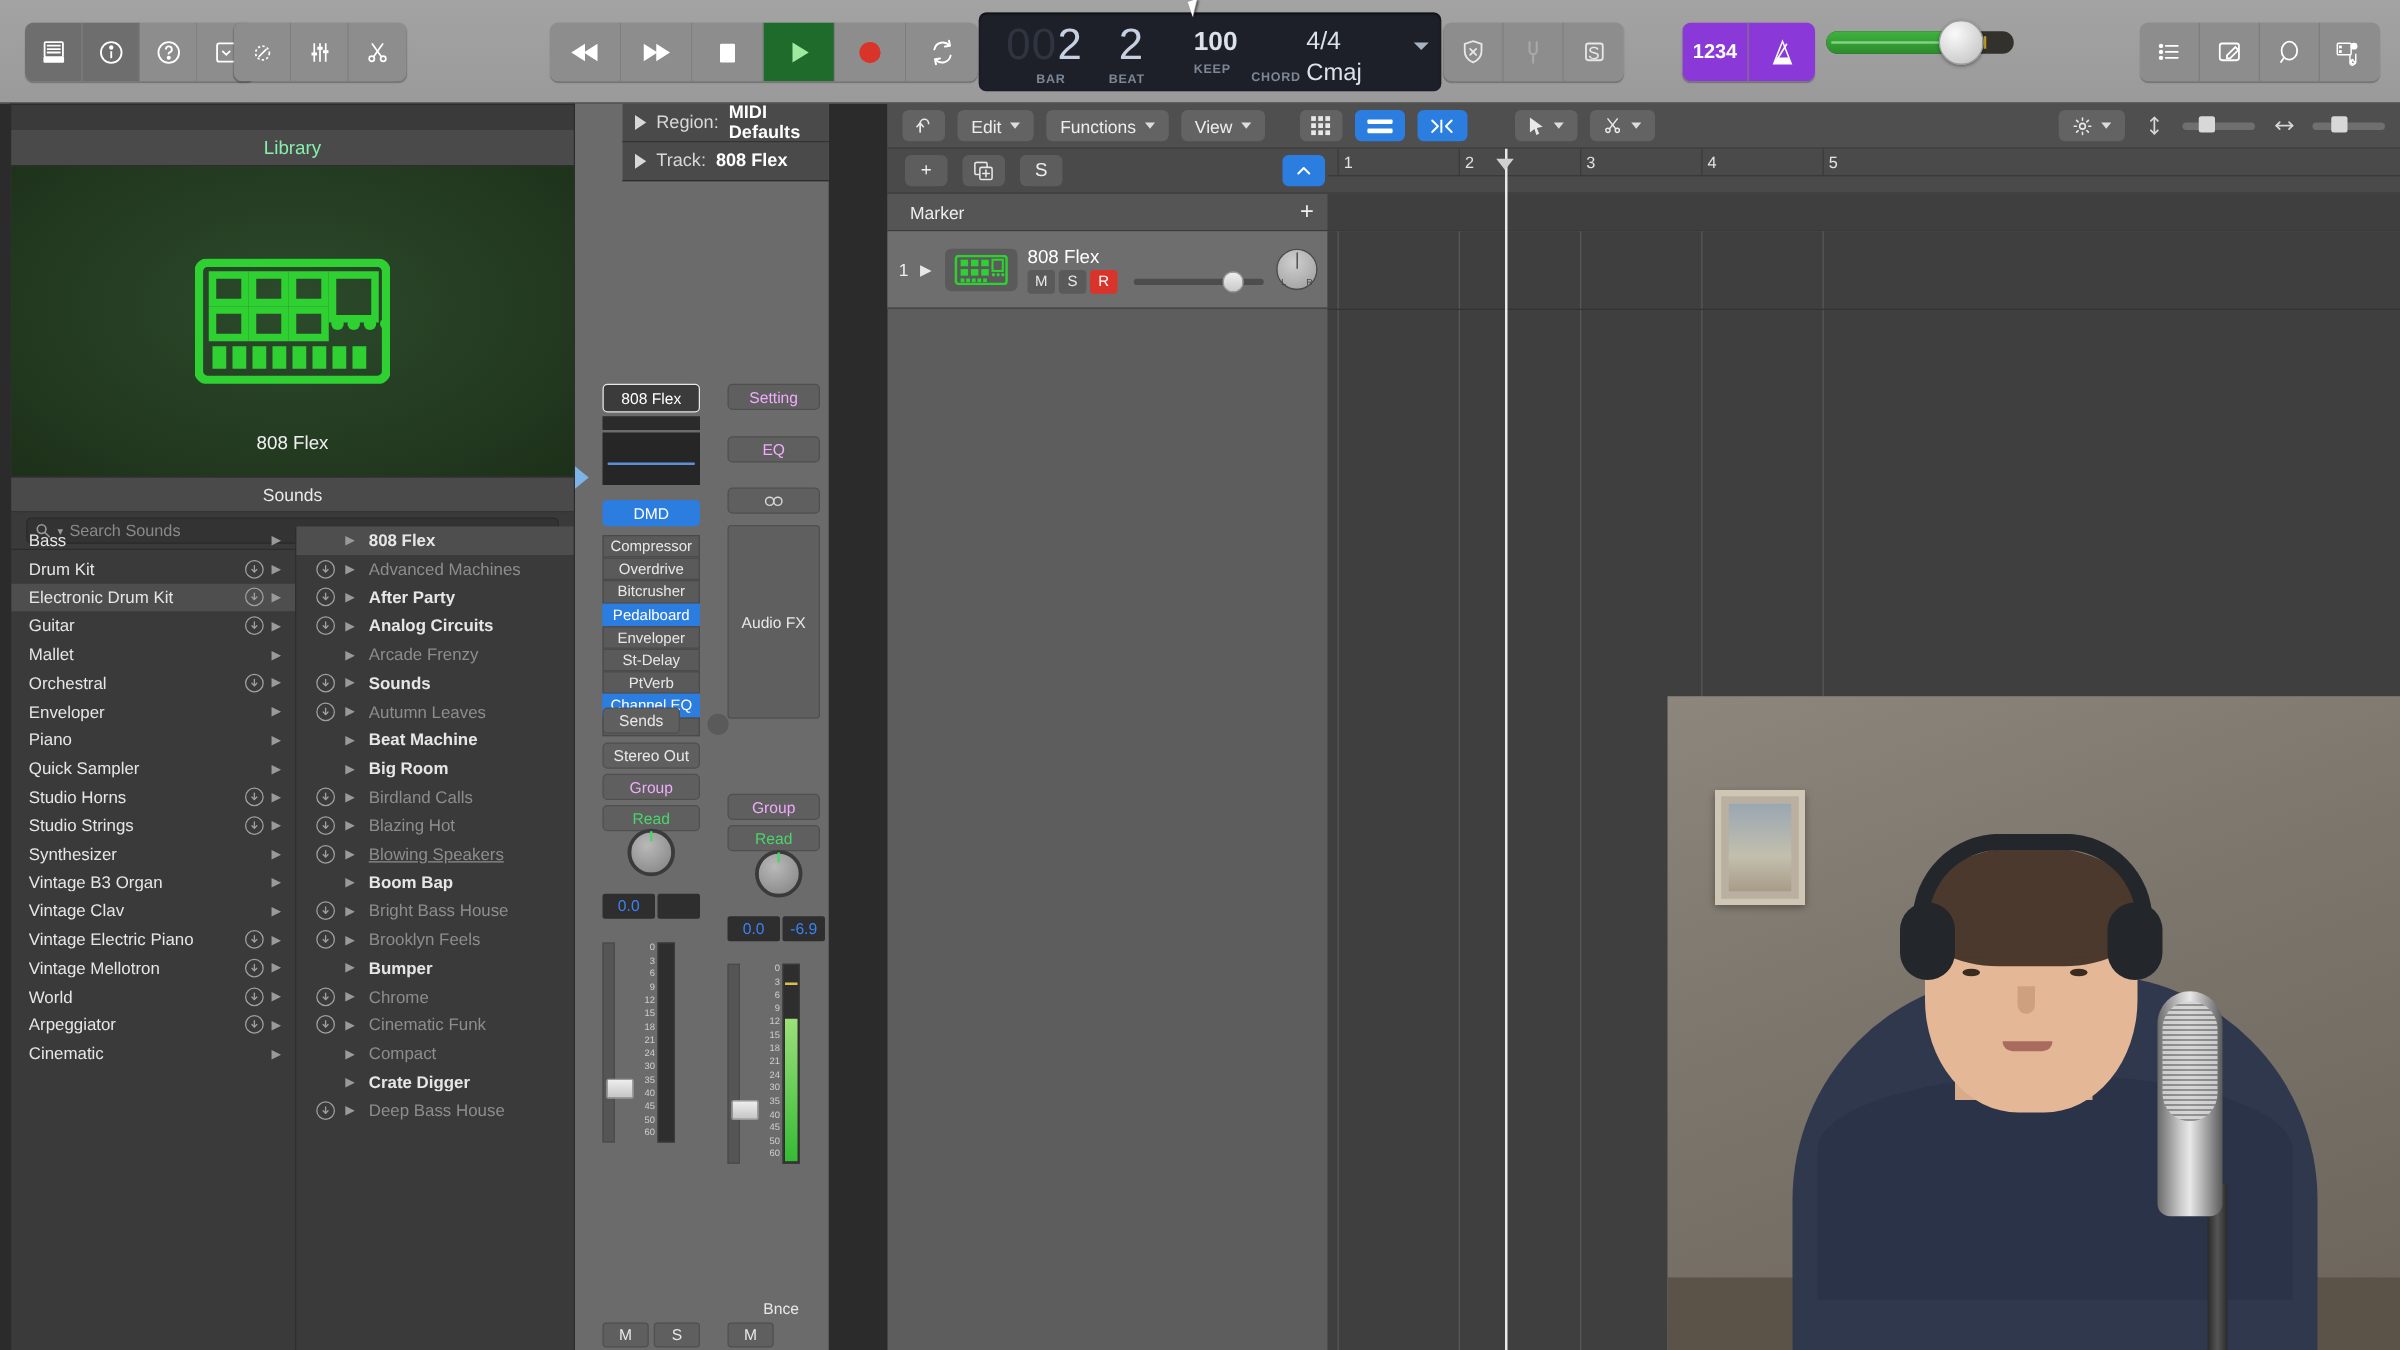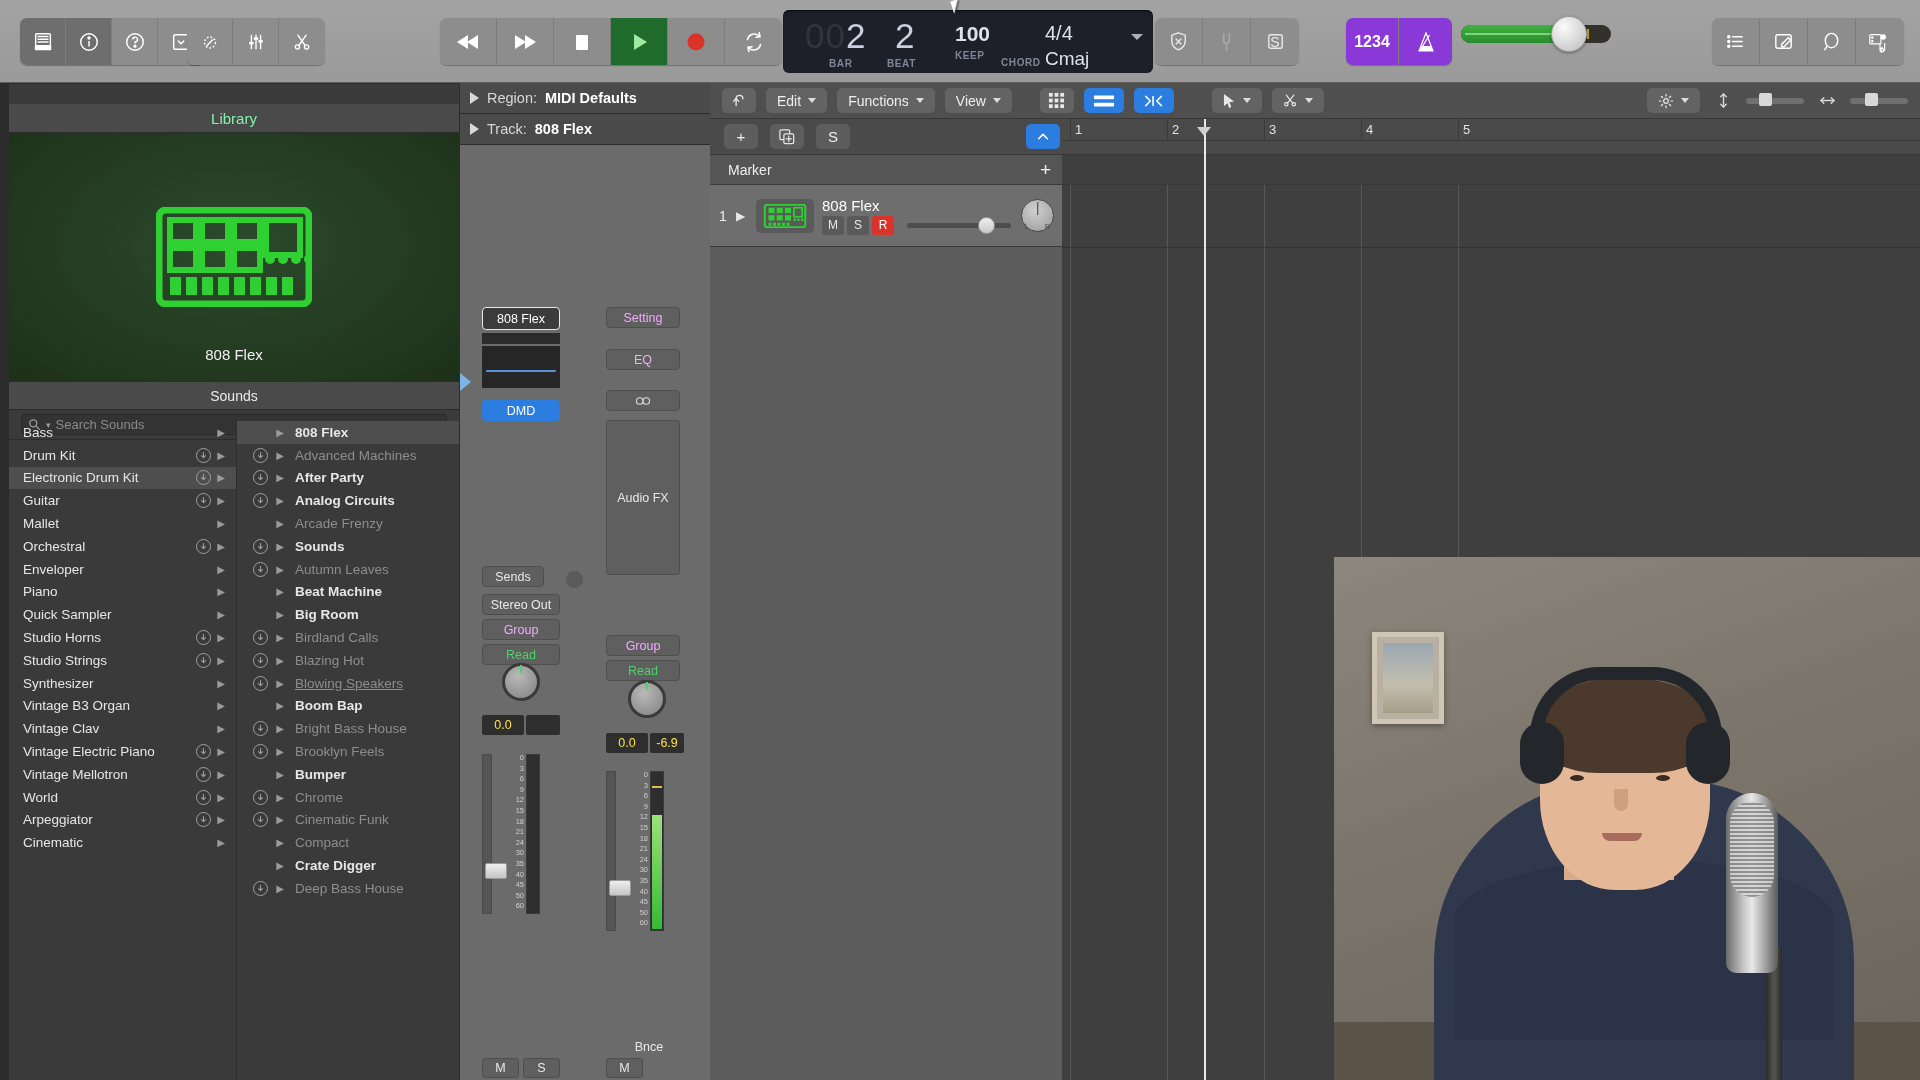--- a/index.html
+++ b/index.html
@@ -132,22 +132,23 @@
     width: 14px; flex: none; color: #9a9a9a; font-size: 10px; text-align: center;
   }
   .lib-col.right .lib-row { padding-left: 0; }
   .lib-col.right .lib-row .pre {
     width: 50px; display: flex; align-items: center; justify-content: flex-end; gap: 2px; flex: none;
   }
   .lib-col.right .lib-row .label { padding-left: 8px; }
 
   
   .inspector {
-    position: absolute; left: 460px; top: 83px; width: 250px; bottom: 0;
+    position: absolute; left: 460px; top: 83px; width: 203px; bottom: 0;
     background: #6b6b6b;
+    padding-left: 38px;
   }
   .insp-hdr {
     height: 31px; background: #4a4a4a; border-bottom: 1px solid #2c2c2c;
     display: flex; align-items: center; padding-left: 10px; gap: 8px;
     color: #d8d8d8; font-size: 14.5px;
   }
   .insp-hdr b { color: #fff; font-weight: bold; }
   .tri { width: 0; height: 0; border-top: 6px solid transparent; border-bottom: 6px solid transparent; border-left: 9px solid #d8d8d8; }
   .strips { position: absolute; left: 0; right: 0; top: 62px; bottom: 0; display: flex; }
   .strip { position: relative; }
@@ -189,21 +190,21 @@
     background: #5a5a5a;
   }
   .cs-knob {
     position: absolute; left: 42px; top: 518px; width: 38px; height: 38px; border-radius: 50%;
     background: radial-gradient(circle at 40% 32%, #b9b9b9, #8d8d8d 78%);
     border: 3px solid #3a3a3a;
   }
   .cs-knob .mark { position: absolute; left: 50%; top: -1px; width: 2px; height: 8px; background: #4bd46b; transform: translateX(-50%); }
   .cs-val {
     position: absolute; top: 570px; height: 20px;
-    background: #2e2e2e; color: #fde047; font-size: 12.5px;
+    background: #2e2e2e; color: #3b82f6; font-size: 12.5px;
     display: flex; align-items: center; justify-content: center; border-radius: 2px;
   }
   .cs-val.l { left: 22px; width: 42px; }
   .cs-val.r { left: 66px; width: 34px; }
   .meter-wrap { position: absolute; top: 605px; left: 14px; width: 100px; height: 168px; }
   .fader-track {
     position: absolute; left: 8px; top: 4px; width: 10px; height: 160px;
     background: #555; border: 1px solid #4a4a4a;
   }
   .fader-cap {
@@ -997,20 +998,31 @@
     <div class="strips">
 
       <div class="strip a">
         <div class="selarrow"></div>
         <div class="cs-name">808 Flex</div>
         <div class="cs-thin"></div>
         <div class="cs-eq">
             <div class="curve"></div>
           </div>
         <div class="cs-dmd">DMD</div>
+        <div class="cs-slots" id="slotsA">
+            <div class="cs-slot">Compressor</div>
+            <div class="cs-slot">Overdrive</div>
+            <div class="cs-slot">Bitcrusher</div>
+            <div class="cs-slot active">Pedalboard</div>
+            <div class="cs-slot">Enveloper</div>
+            <div class="cs-slot">St-Delay</div>
+            <div class="cs-slot">PtVerb</div>
+            <div class="cs-slot active">Channel EQ</div>
+            <div class="cs-slot empty"></div>
+          </div>
         <div class="cs-btn" style="top:421px;width:62px">Sends</div>
         <div class="cs-sendknob"></div>
         <div class="cs-btn" style="top:449px">Stereo Out</div>
         <div class="cs-btn muted" style="top:474px">Group</div>
         <div class="cs-btn read" style="top:499px">Read</div>
         <div class="cs-knob">
             <div class="mark"></div>
           </div>
         <div class="cs-val l">0.0</div>
         <div class="cs-val r"></div>

